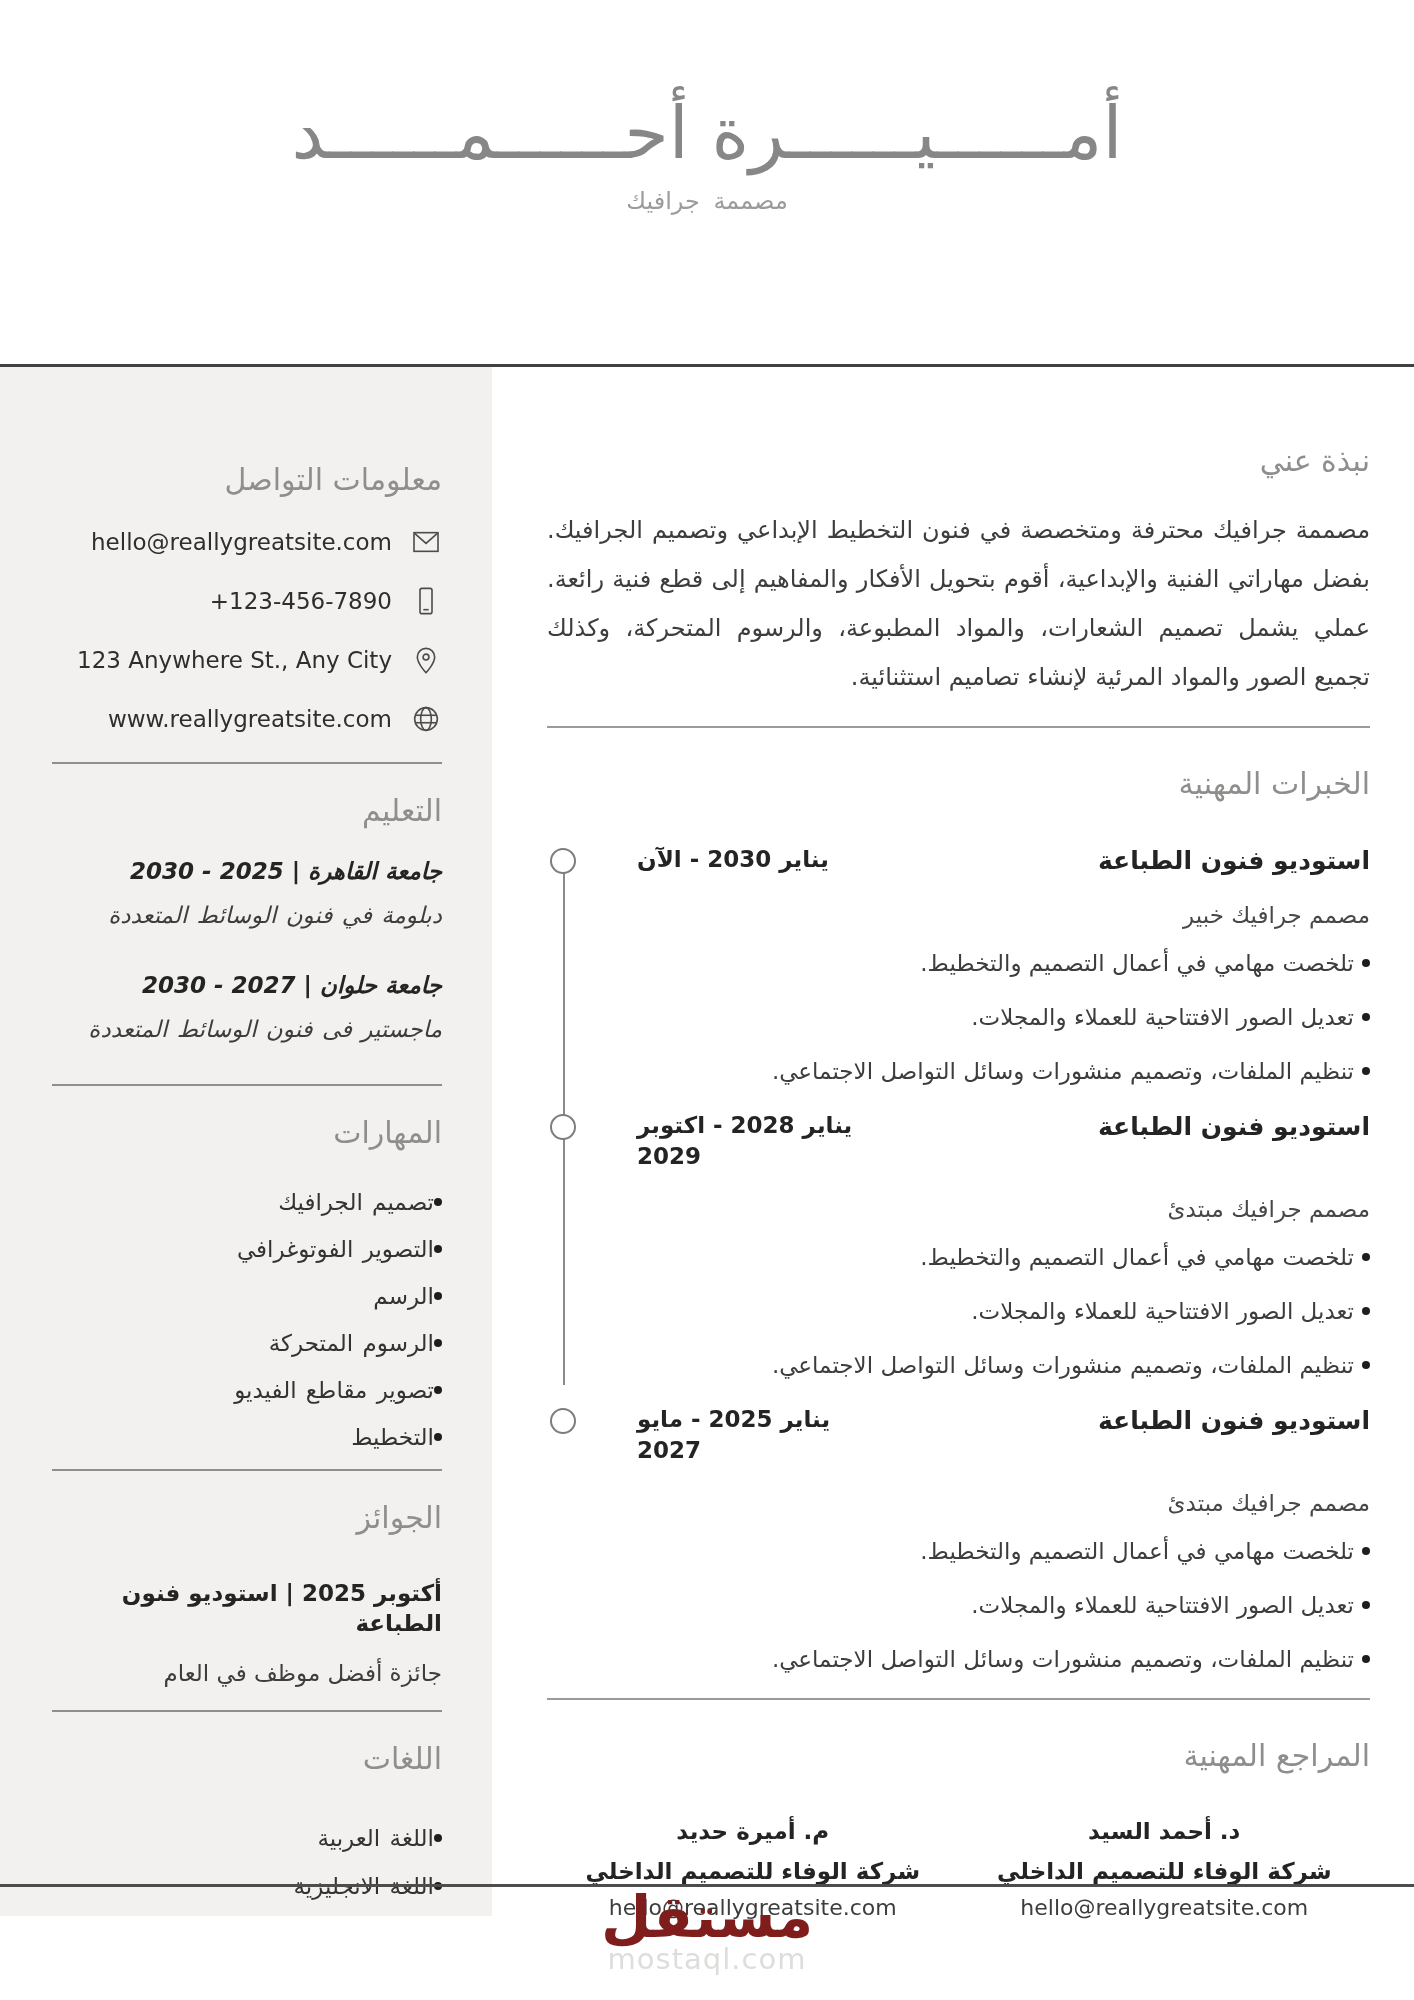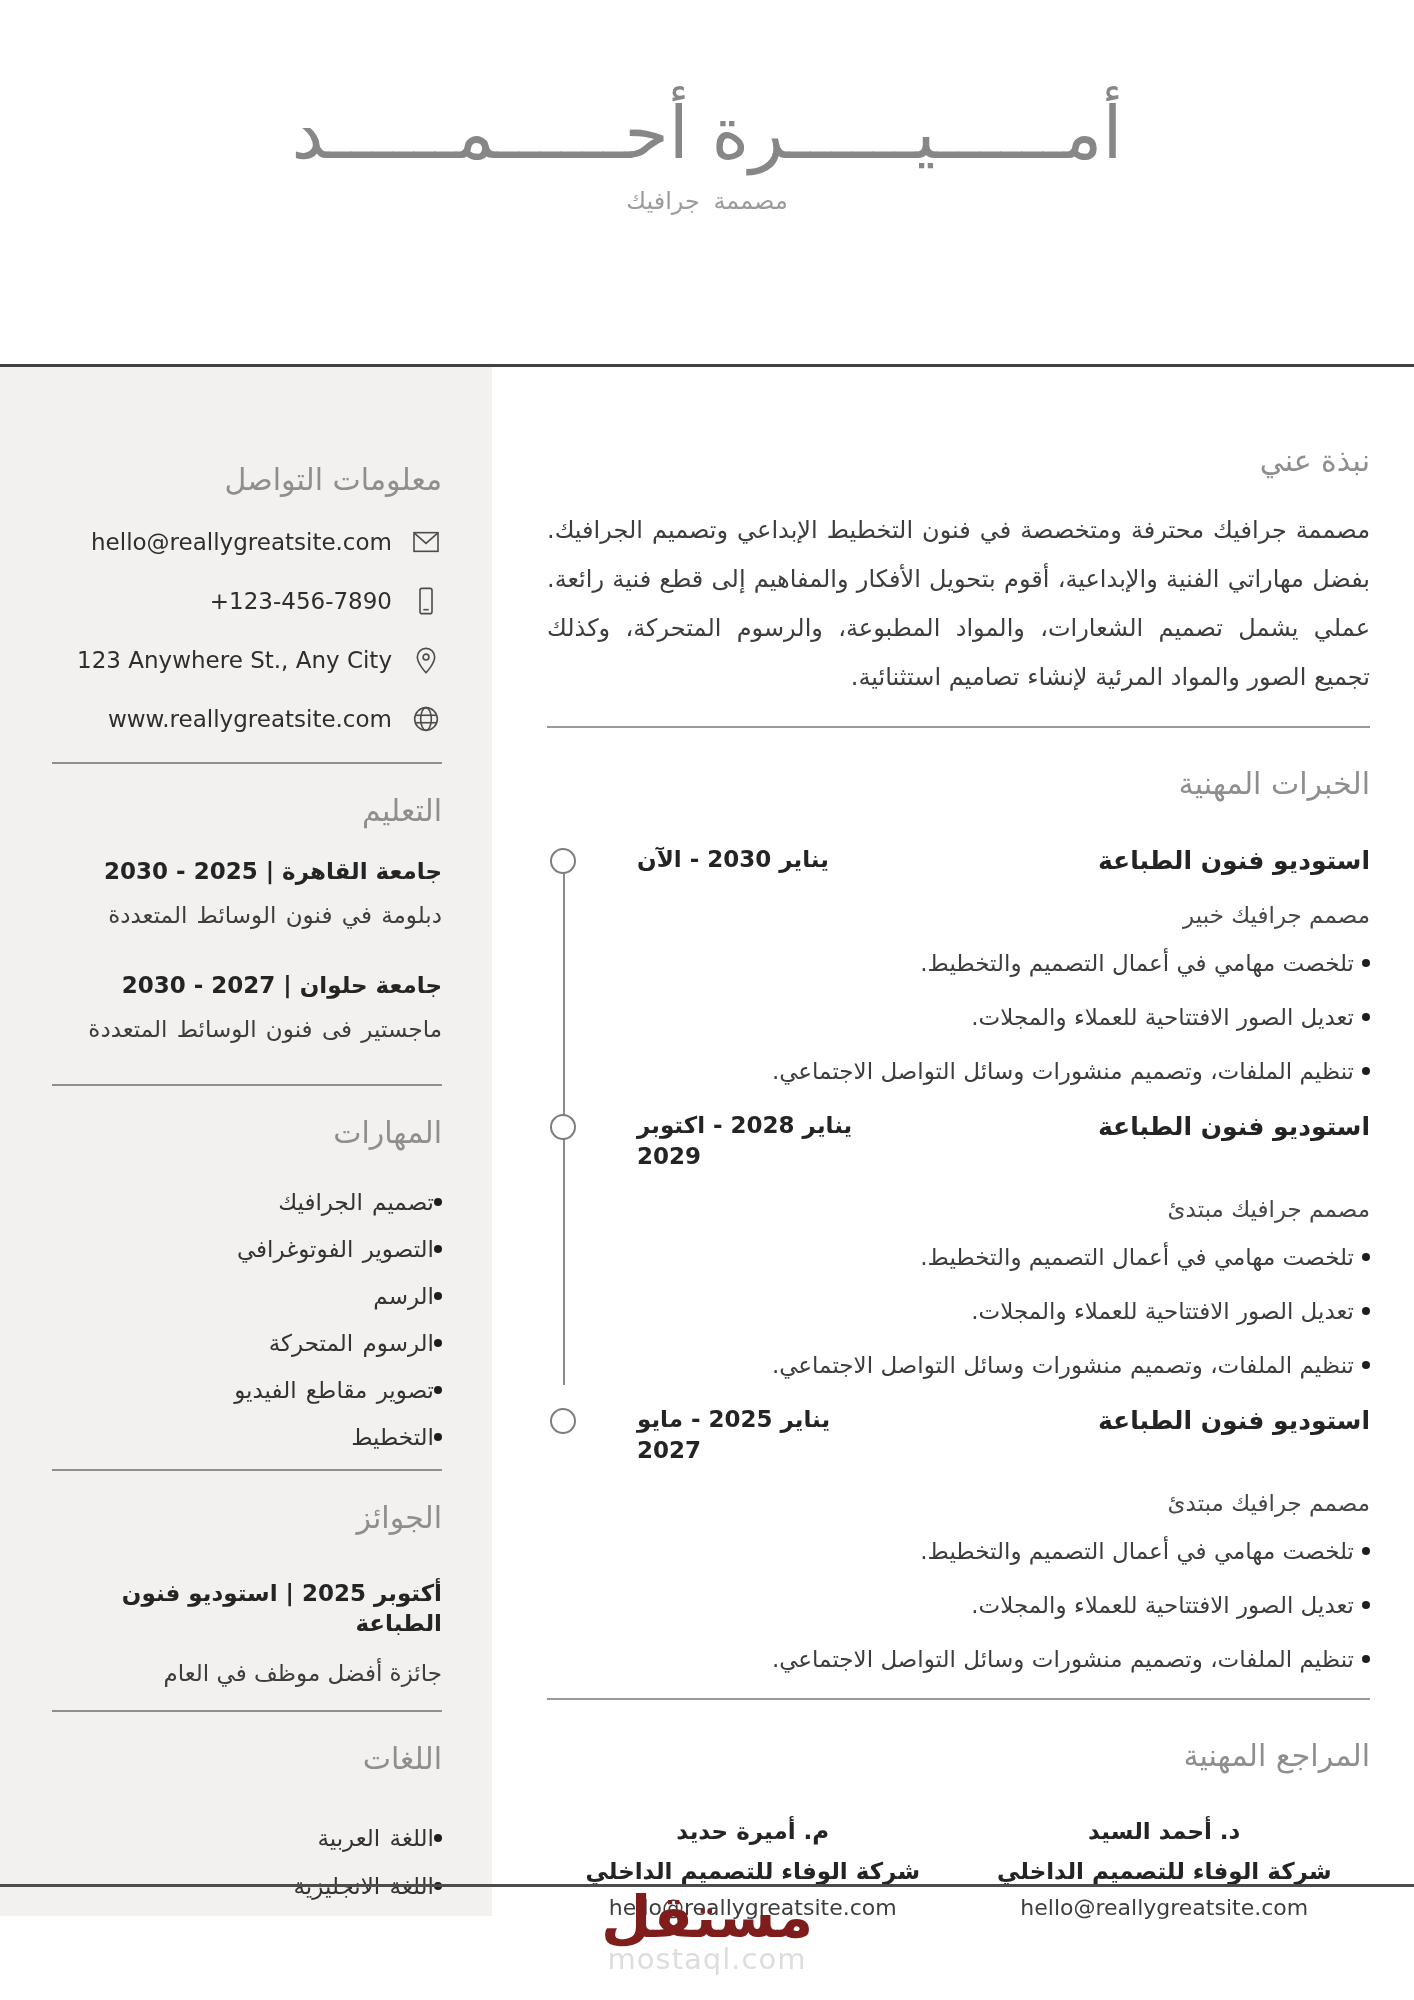--- a/index.html
+++ b/index.html
@@ -47,21 +47,21 @@
   .ref-company{margin-top:9px;font-size:23px;line-height:31px;font-weight:700;color:#242424;}
   .ref-email{margin-top:6px;font-size:22px;line-height:30px;color:#3d3d3d;}
   
   .sb-list{margin-top:26px;}
   .contact-row{display:flex;gap:18px;align-items:center;justify-content:flex-start;margin-bottom:27px;
                font-size:23px;color:#2e2e2e;line-height:30px;}
   .contact-row .icon{flex:0 0 auto;width:32px;height:32px;}
   .ltr{direction:ltr;unicode-bidi:isolate;}
   .sidebar .divider{margin-top:16px;border-top-width:2px;border-color:#8f8f8f;}
   .sb-sec-title{margin-top:27px;}
-  .edu-items{margin-top:24px;}
+  .edu-items{margin-top:24px;font-style:italic;}
   .edu-head{font-size:23px;line-height:30px;font-weight:700;color:#242424;}
   .edu-desc{margin-top:14px;margin-bottom:40px;font-size:23px;line-height:30px;color:#3d3d3d;word-spacing:2px;}
   .sb-bullets{margin-top:34px;}
   .sb-bullet{display:flex;align-items:flex-start;margin-bottom:17px;font-size:23px;line-height:30px;color:#333333;word-spacing:2px;}
   .award-head{margin-top:40px;font-size:23px;line-height:30px;font-weight:700;color:#242424;}
   .award-desc{margin-top:20px;font-size:23px;line-height:30px;color:#3d3d3d;}
   .lang-list{margin-top:44px;}
   .lang-list .sb-bullet{margin-bottom:18px;}
   
   .bottom-rule{position:absolute;left:0;top:1884px;width:100%;height:3px;background:#4d4d4d;}

